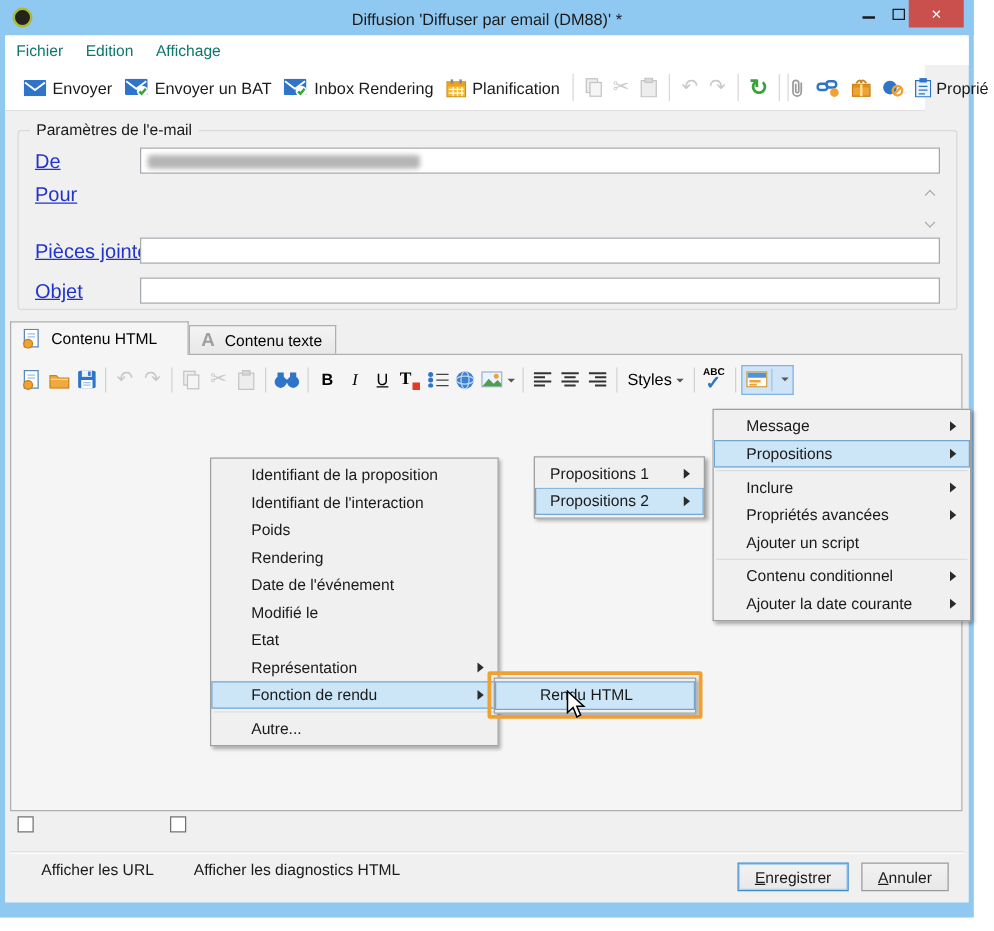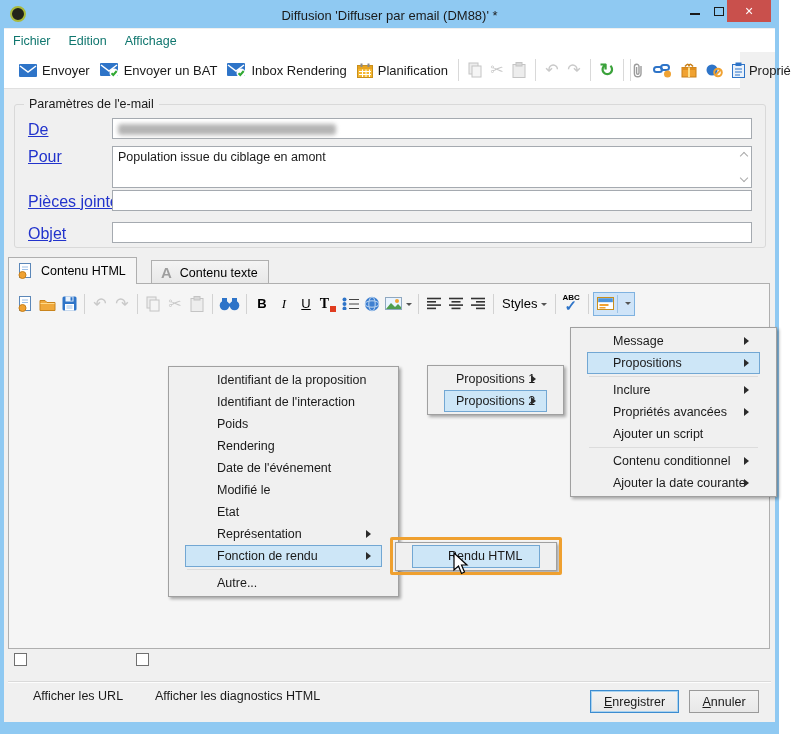--- a/index.html
+++ b/index.html
@@ -41,21 +41,21 @@
   .field { background: #FFF; border: 1px solid #A5AAB0; }
   #de-blur { left: 118px; top: 124px; width: 218px; height: 11px; background: #9C9C9C;
              border-radius: 3px; filter: blur(2px); opacity: .75; }
   #pour-box { left: 112px; top: 146px; width: 640px; height: 42px; font-size: 12.5px;
               padding: 3px 18px 3px 5px; color: #1A1A1A; overflow: hidden; }
   .mini-arrow { right: 2px; width: 13px; height: 13px; display: flex; align-items: center; justify-content: center; }
   .chev { width: 6px; height: 6px; border-right: 1.6px solid #ABABAB; border-bottom: 1.6px solid #ABABAB; }
   .chev.up { transform: rotate(-135deg); margin-top: 3px; } .chev.down { transform: rotate(45deg); margin-bottom: 3px; }
 
   
-  #tab-html { left: 8px; top: 257px; width: 129px; height: 27px; background: #F5F5F5;
+  #tab-html { left: 8px; top: 257px; width: 143px; height: 27px; background: #F5F5F5;
               border: 1px solid #AFAFAF; border-bottom: none; z-index: 3;
               display: flex; align-items: center; gap: 8px; padding-left: 9px; font-size: 12.5px; }
   #tab-texte { left: 151px; top: 260px; width: 118px; height: 24px;
                background: linear-gradient(#F4F4F4, #E7E7E7); border: 1px solid #AFAFAF; border-bottom: none;
                display: flex; align-items: center; gap: 8px; padding-left: 9px; font-size: 12.5px; z-index: 1; }
   .a-icon { font-size: 15px; font-weight: bold; color: #9E9E9E; }
   #tabpage { left: 8px; top: 283px; width: 762px; height: 366px; background: #F5F5F5;
              border: 1px solid #AFAFAF; z-index: 2; }
 
   
@@ -92,21 +92,21 @@
   .cb-label { font-size: 12.5px; color: #1A1A1A; margin-top: 36px; }
   #groove { left: 8px; top: 681px; width: 763px; height: 2px; border-top: 1px solid #DADADA; border-bottom: 1px solid #FDFDFD; }
 
   .pushbtn { height: 23px; background: linear-gradient(#F2F2F2, #E8E8E8); border: 1px solid #9A9A9A;
              font-size: 12.5px; display: flex; align-items: center; justify-content: center; color: #1A1A1A; }
   #btn-save { left: 590px; top: 690px; width: 89px; border-color: #3C8CD0; box-shadow: 0 0 0 1px #A8D2F0 inset; }
   #btn-cancel { left: 689px; top: 690px; width: 70px; }
 
   
   .menu { background: #F0F0F0; border: 1px solid #A0A0A0; box-shadow: 2px 2px 3px rgba(0,0,0,.32);
-          padding: 2px 16px; font-size: 12.5px; color: #1A1A1A; }
+          padding: 2px 0; font-size: 12.5px; color: #1A1A1A; }
   .mi { position: relative; height: 22px; line-height: 22px; }
   .mi .arr { position: absolute; right: 7px; top: 7px; width: 0; height: 0;
              border: 4px solid transparent; border-left: 5px solid #2B2B2B; }
   .mi.hl { background: #CDE6F7; box-shadow: 0 0 0 1px #72A7D3 inset; }
   .msep { height: 1px; background: #DCDCDC; margin: 2px 2px; }
   #menu-insert { left: 570px; top: 327px; width: 207px; z-index: 10; }
   #menu-insert .mi { padding-left: 26px; }
   #menu-prop { left: 427px; top: 365px; width: 137px; z-index: 11; }
   #menu-prop .mi { padding-left: 12px; }
   #menu-fields { left: 168px; top: 366px; width: 231px; z-index: 12; }
@@ -246,21 +246,20 @@
   </div>
 
   <div class="abs" id="groupbox"></div>
   <div class="abs" id="group-title">Paramètres de l'e-mail</div>
 
   <a class="abs link" style="left:28px;top:121px">De</a>
   <div class="abs field" style="left:112px;top:118px;width:640px;height:21px"></div>
   <div class="abs" id="de-blur"></div>
 
   <a class="abs link" style="left:28px;top:148px">Pour</a>
-  <div class="abs field" id="pour-box"><span>Population issue du ciblage en amont</span></div>
   <div class="abs mini-arrow" style="left:737px;top:148px">
       <i class="chev up"></i>
     </div>
   <div class="abs mini-arrow" style="left:737px;top:173px">
       <i class="chev down"></i>
     </div>
 
   <a class="abs link" style="left:28px;top:193px">Pièces jointes</a>
   <div class="abs field" style="left:112px;top:190px;width:640px;height:21px"></div>
 

